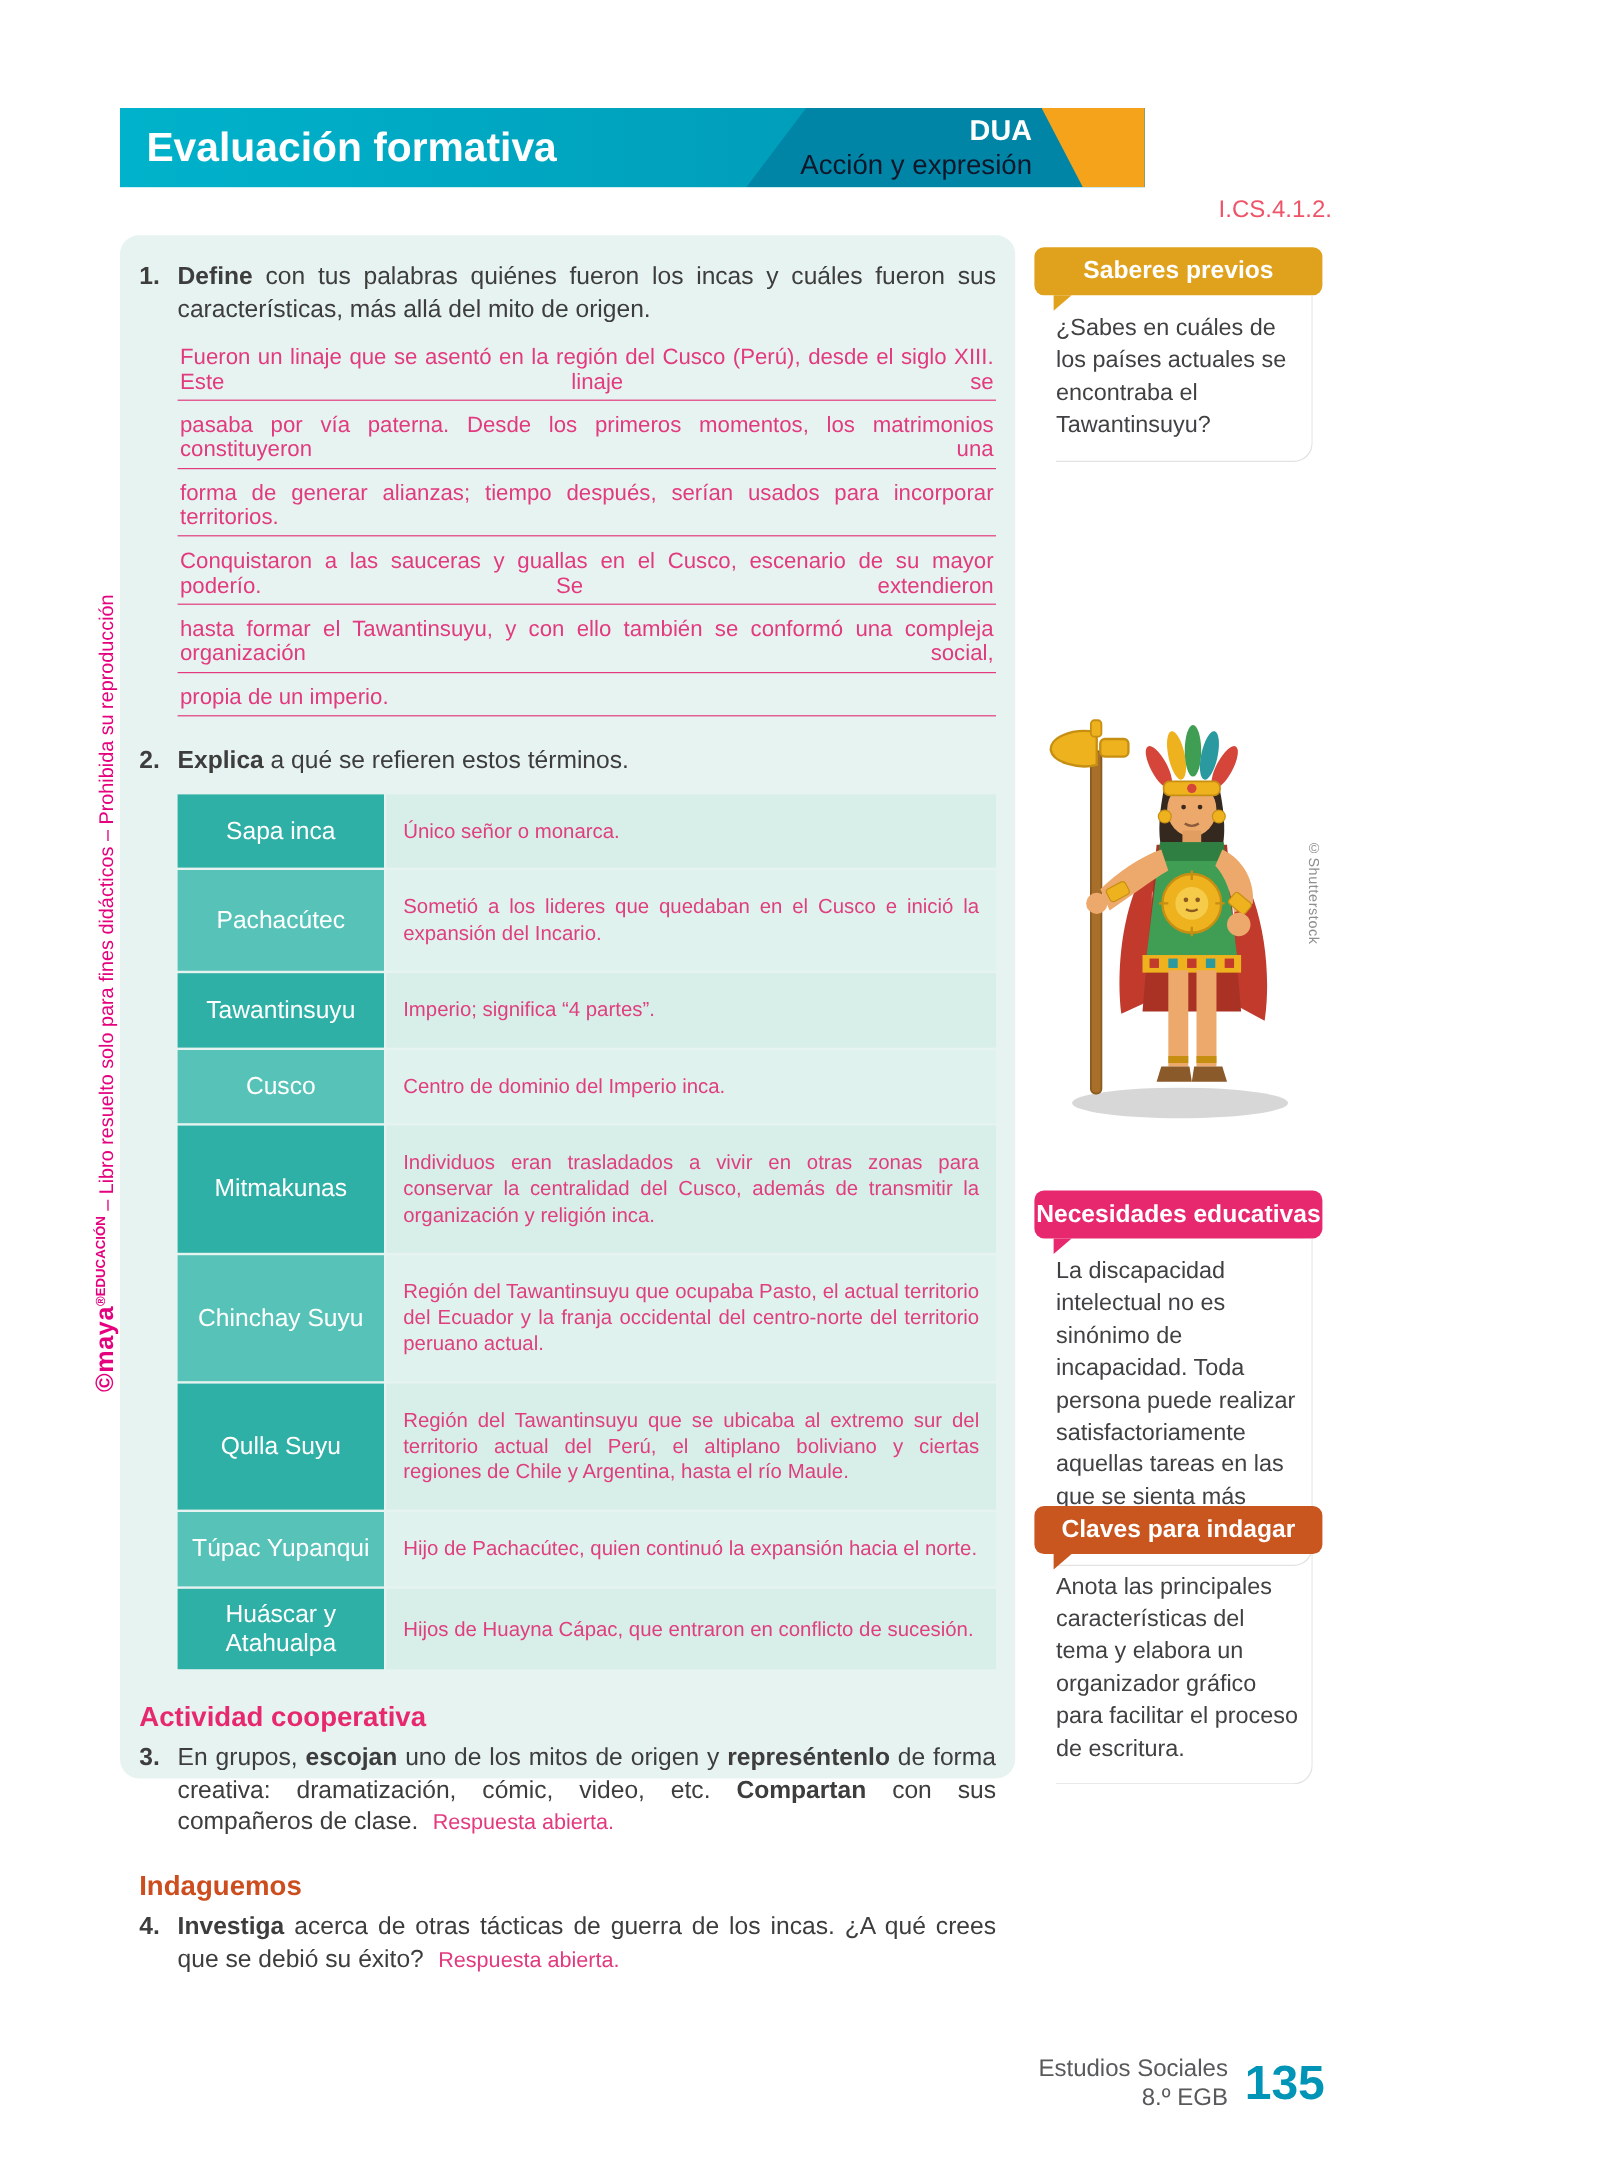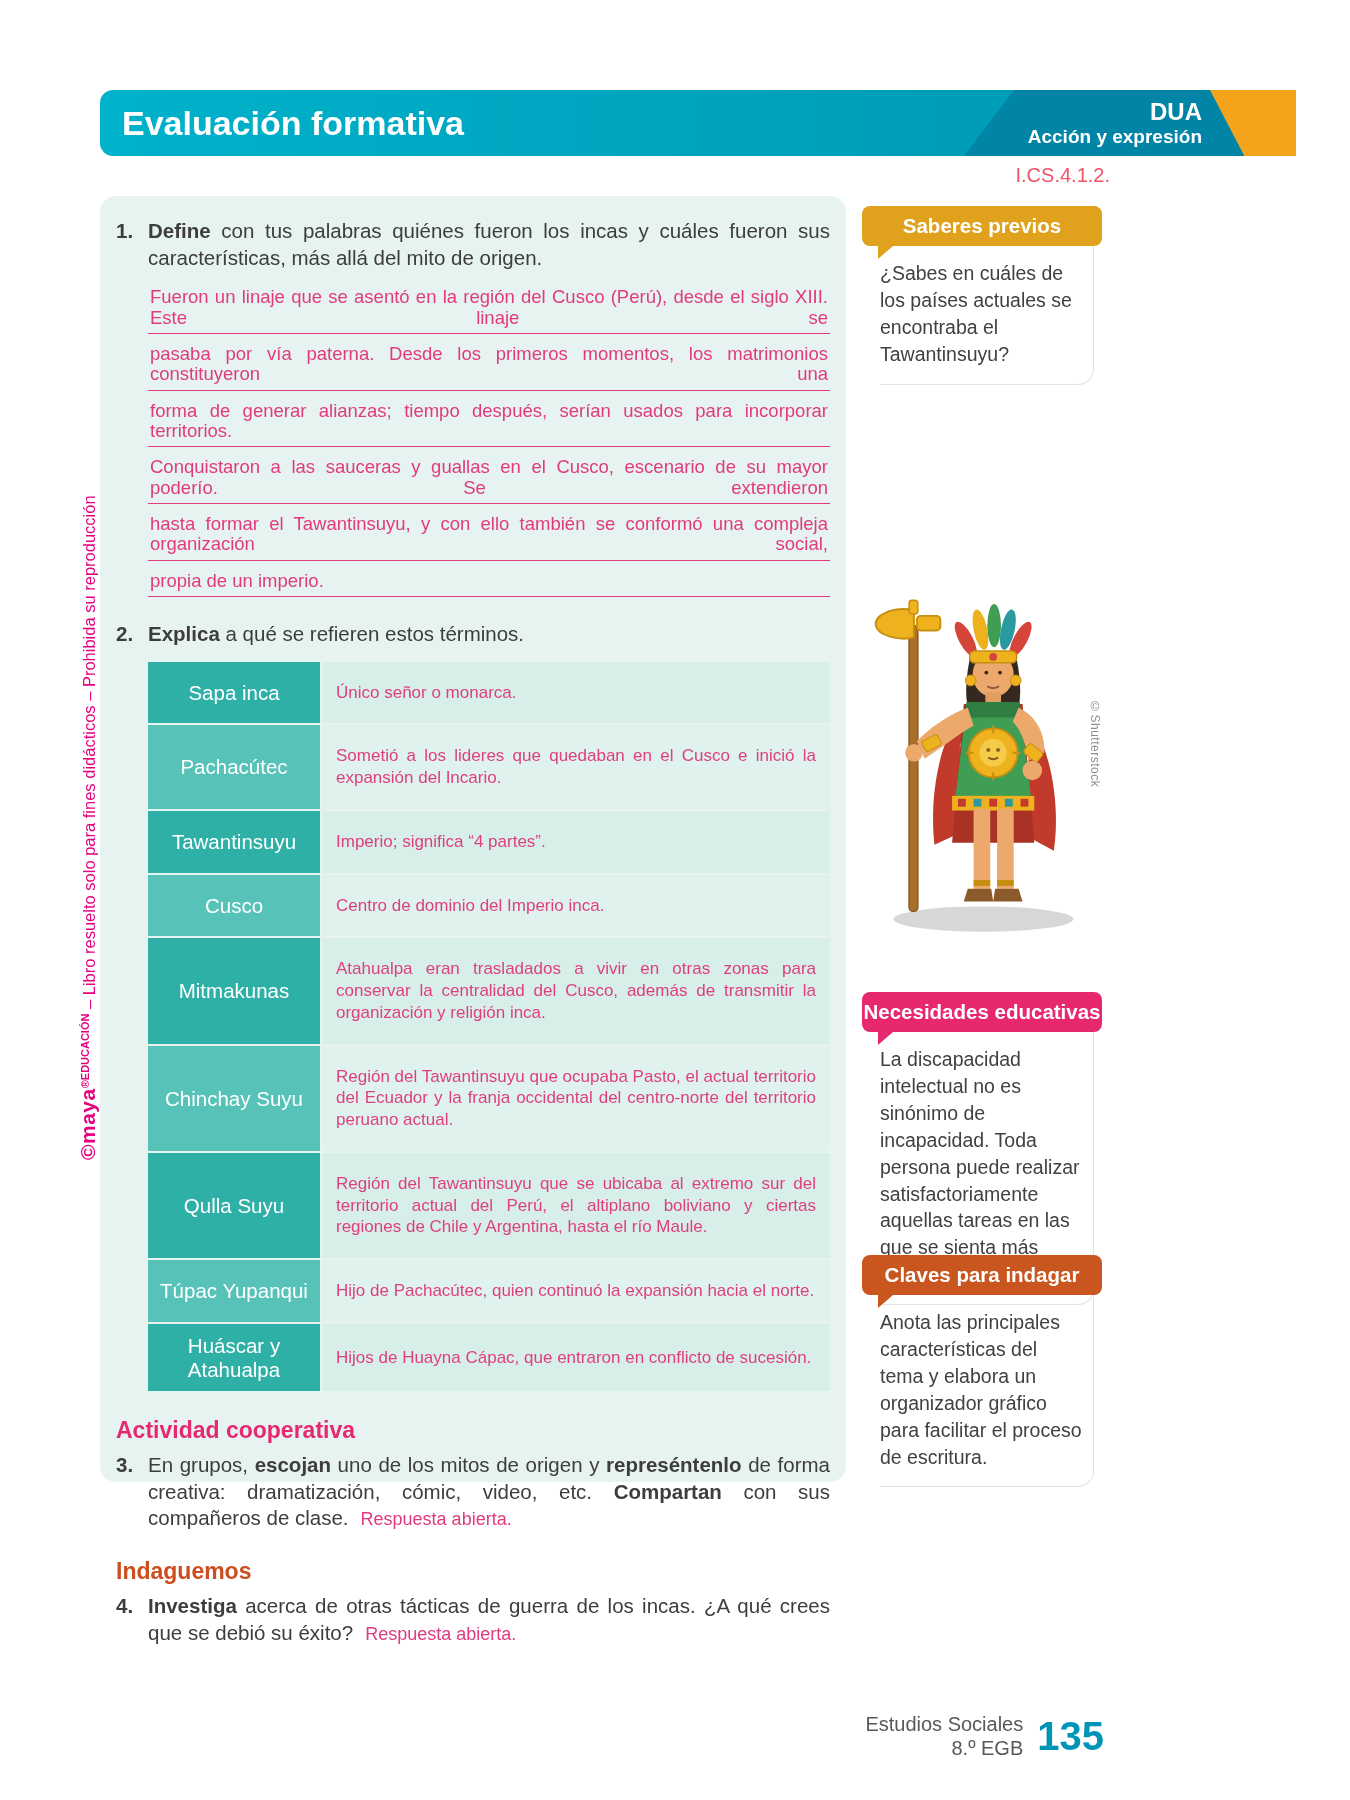--- a/index.html
+++ b/index.html
@@ -1,29 +1,29 @@
 <!DOCTYPE html>
 <html><head>
 <meta charset="utf-8">
 <style>
   * { box-sizing: border-box; margin: 0; padding: 0; }
   body { margin: 0; background: #ffffff; font-family: "Liberation Sans", sans-serif; }
   .page { position: relative; width: 1350px; height: 1800px; background: #ffffff; overflow: hidden; }
 
   
-  .band { position: absolute; left: 100px; top: 90px; width: 1196px; height: 66px;
-          background: linear-gradient(90deg, #00b2cb 0%, #009db9 70%); border-radius: 13px; }
+  .band { position: absolute; left: 100px; top: 90px; width: 854px; height: 66px;
+          background: linear-gradient(90deg, #00b2cb 0%, #009db9 70%); }
   .band-title { position: absolute; left: 22px; top: 0; height: 66px; line-height: 66px;
                 color: #ffffff; font-size: 34px; font-weight: bold; }
   .dua-seg { position: absolute; right: 0; top: 0; width: 332px; height: 66px; background: #0085a7;
              clip-path: polygon(15% 0, 100% 0, 100% 100%, 0 100%);
              display: flex; flex-direction: column; justify-content: center; align-items: flex-end;
              padding-right: 94px; }
   .dua-title { color: #fff; font-weight: bold; font-size: 24px; line-height: 1.15; }
-  .dua-sub { color: #ffffff; font-weight: bold; font-size: 19px; line-height: 1.15; }
+  .dua-sub { color: #0f172a; font-weight: normal; font-size: 23px; line-height: 1.15; }
   .orange-corner { position: absolute; right: 0; top: 0; width: 86px; height: 66px; background: #f6a31c;
                    clip-path: polygon(0 0, 100% 0, 100% 100%, 40% 100%); }
   .std-code { position: absolute; left: 100px; top: 164px; width: 1010px; text-align: right;
               color: #ef5368; font-size: 20px; }
 
   
   .vert { position: absolute; left: 76px; top: 1160px; transform: rotate(-90deg);
           transform-origin: left top; white-space: nowrap; color: #e5007e; font-size: 16.5px; }
   .vert .brand { font-weight: bold; font-size: 21px; letter-spacing: .5px; }
   .vert .brand-sup { font-weight: bold; font-size: 11px; vertical-align: super; }
@@ -146,21 +146,21 @@
       <div class="trow">
         <div class="tterm">Tawantinsuyu</div>
         <div class="tdef">Imperio; significa “4 partes”.</div>
       </div>
       <div class="trow">
         <div class="tterm">Cusco</div>
         <div class="tdef">Centro de dominio del Imperio inca.</div>
       </div>
       <div class="trow">
         <div class="tterm">Mitmakunas</div>
-        <div class="tdef">Atahualpa eran trasladados a vivir en otras zonas para conservar la centralidad del Cusco, además de transmitir la organización y religión inca.</div>
+        <div class="tdef">Individuos eran trasladados a vivir en otras zonas para conservar la centralidad del Cusco, además de transmitir la organización y religión inca.</div>
       </div>
       <div class="trow">
         <div class="tterm">Chinchay Suyu</div>
         <div class="tdef">Región del Tawantinsuyu que ocupaba Pasto, el actual territorio del Ecuador y la franja occidental del centro-norte del territorio peruano actual.</div>
       </div>
       <div class="trow">
         <div class="tterm">Qulla Suyu</div>
         <div class="tdef">Región del Tawantinsuyu que se ubicaba al extremo sur del territorio actual del Perú, el altiplano boliviano y ciertas regiones de Chile y Argentina, hasta el río Maule.</div>
       </div>
       <div class="trow">

